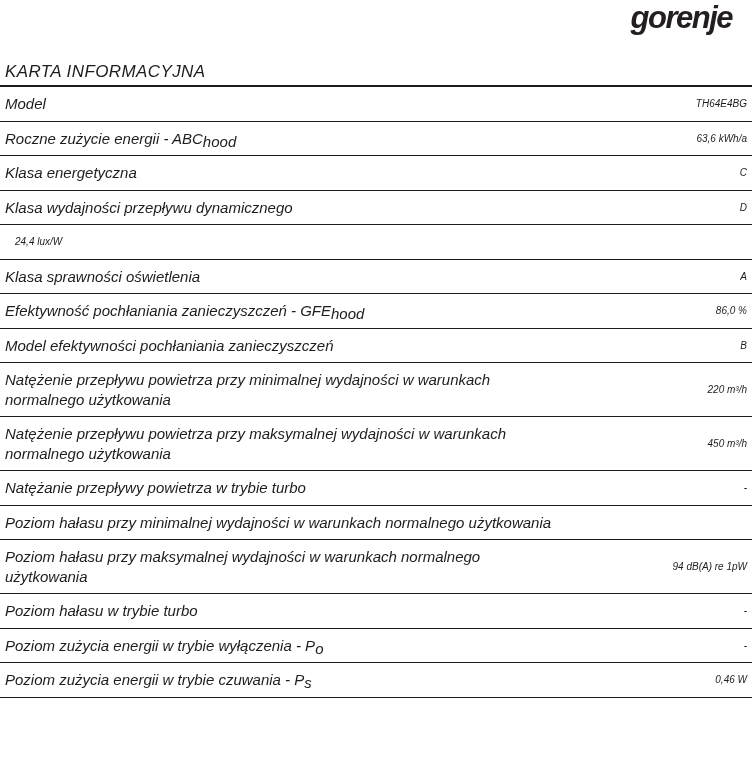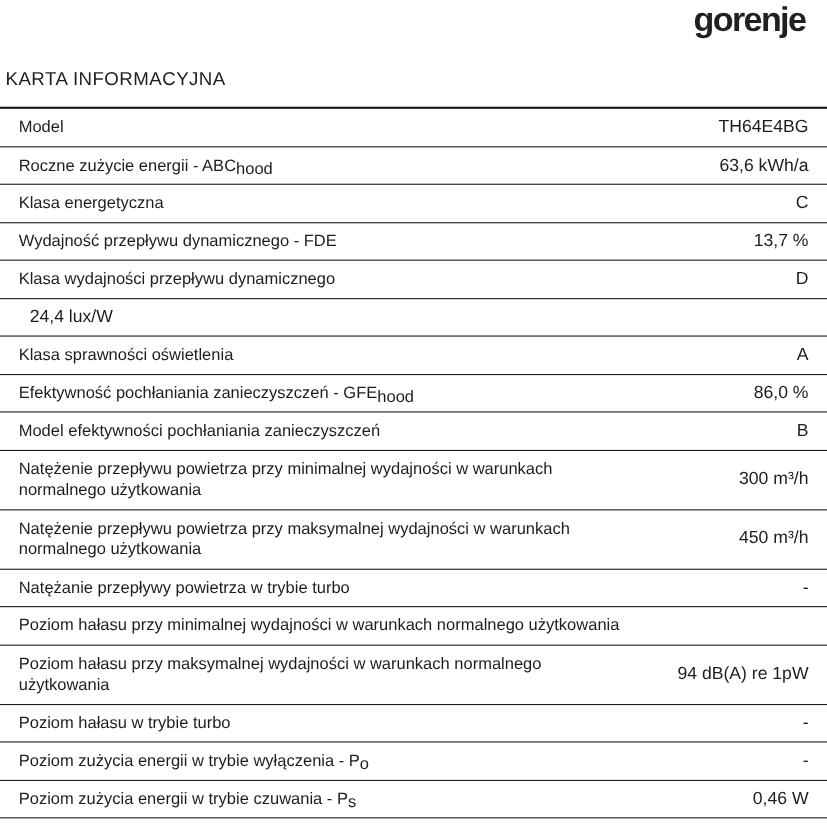--- a/index.html
+++ b/index.html
@@ -12,60 +12,61 @@
     height: 764px;
     position: relative;
     font-family: "Liberation Sans", sans-serif;
     color: #1d1d1b;
     overflow: hidden;
   }
   .page {
     position: relative;
     width: 752px;
     height: 668px;
+    font-style: italic;
   }
   .logo {
     position: absolute;
     top: 0px;
     right: 20px;
     font-size: 31px;
     font-weight: 700;
     letter-spacing: -1.5px;
     color: #231f20;
     line-height: 36px;
   }
   .title {
     margin: 0;
-    padding: 62px 5px 15px 5px;
+    padding: 62px 5px 3px 5px;
     font-size: 17px;
     font-weight: 400;
     letter-spacing: 0.4px;
     line-height: 20px;
     border-bottom: 2px solid #1d1d1b;
   }
   .spec-table {
     width: 752px;
   }
   .row {
     display: flex;
     justify-content: space-between;
     align-items: center;
     border-bottom: 1.5px solid #1d1d1b;
-    padding: 7px 17px;
+    padding: 7px 5px;
     box-sizing: border-box;
   }
   .label {
     flex: 1 1 auto;
     max-width: 548px;
     font-size: 15px;
     line-height: 19.5px;
   }
   .value {
     flex: 0 0 auto;
-    font-size: 16px;
+    font-size: 10px;
     line-height: 19.5px;
     text-align: right;
     white-space: nowrap;
     padding-left: 10px;
   }
   sub {
     font-size: 15px;
     line-height: 0;
     vertical-align: -3px;
   }
@@ -83,45 +84,41 @@
       </div>
       <div class="row">
         <div class="label"><span>Roczne zużycie energii - ABC</span><sub>hood</sub></div>
         <div class="value">63,6 kWh/a</div>
       </div>
       <div class="row">
         <div class="label"><span>Klasa energetyczna</span></div>
         <div class="value">C</div>
       </div>
       <div class="row">
-        <div class="label"><span>Wydajność przepływu dynamicznego - FDE</span></div>
-        <div class="value">13,7 %</div>
-      </div>
-      <div class="row">
         <div class="label"><span>Klasa wydajności przepływu dynamicznego</span></div>
         <div class="value">D</div>
       </div>
       <div class="row">
         <div class="value">24,4 lux/W</div>
       </div>
       <div class="row">
         <div class="label"><span>Klasa sprawności oświetlenia</span></div>
         <div class="value">A</div>
       </div>
       <div class="row">
         <div class="label"><span>Efektywność pochłaniania zanieczyszczeń - GFE</span><sub>hood</sub></div>
         <div class="value">86,0 %</div>
       </div>
       <div class="row">
         <div class="label"><span>Model efektywności pochłaniania zanieczyszczeń</span></div>
         <div class="value">B</div>
       </div>
       <div class="row">
         <div class="label"><span>Natężenie przepływu powietrza przy minimalnej wydajności w warunkach normalnego użytkowania</span></div>
-        <div class="value">300 m³/h</div>
+        <div class="value">220 m³/h</div>
       </div>
       <div class="row">
         <div class="label"><span>Natężenie przepływu powietrza przy maksymalnej wydajności w warunkach normalnego użytkowania</span></div>
         <div class="value">450 m³/h</div>
       </div>
       <div class="row">
         <div class="label"><span>Natężanie przepływy powietrza w trybie turbo</span></div>
         <div class="value">-</div>
       </div>
       <div class="row">

